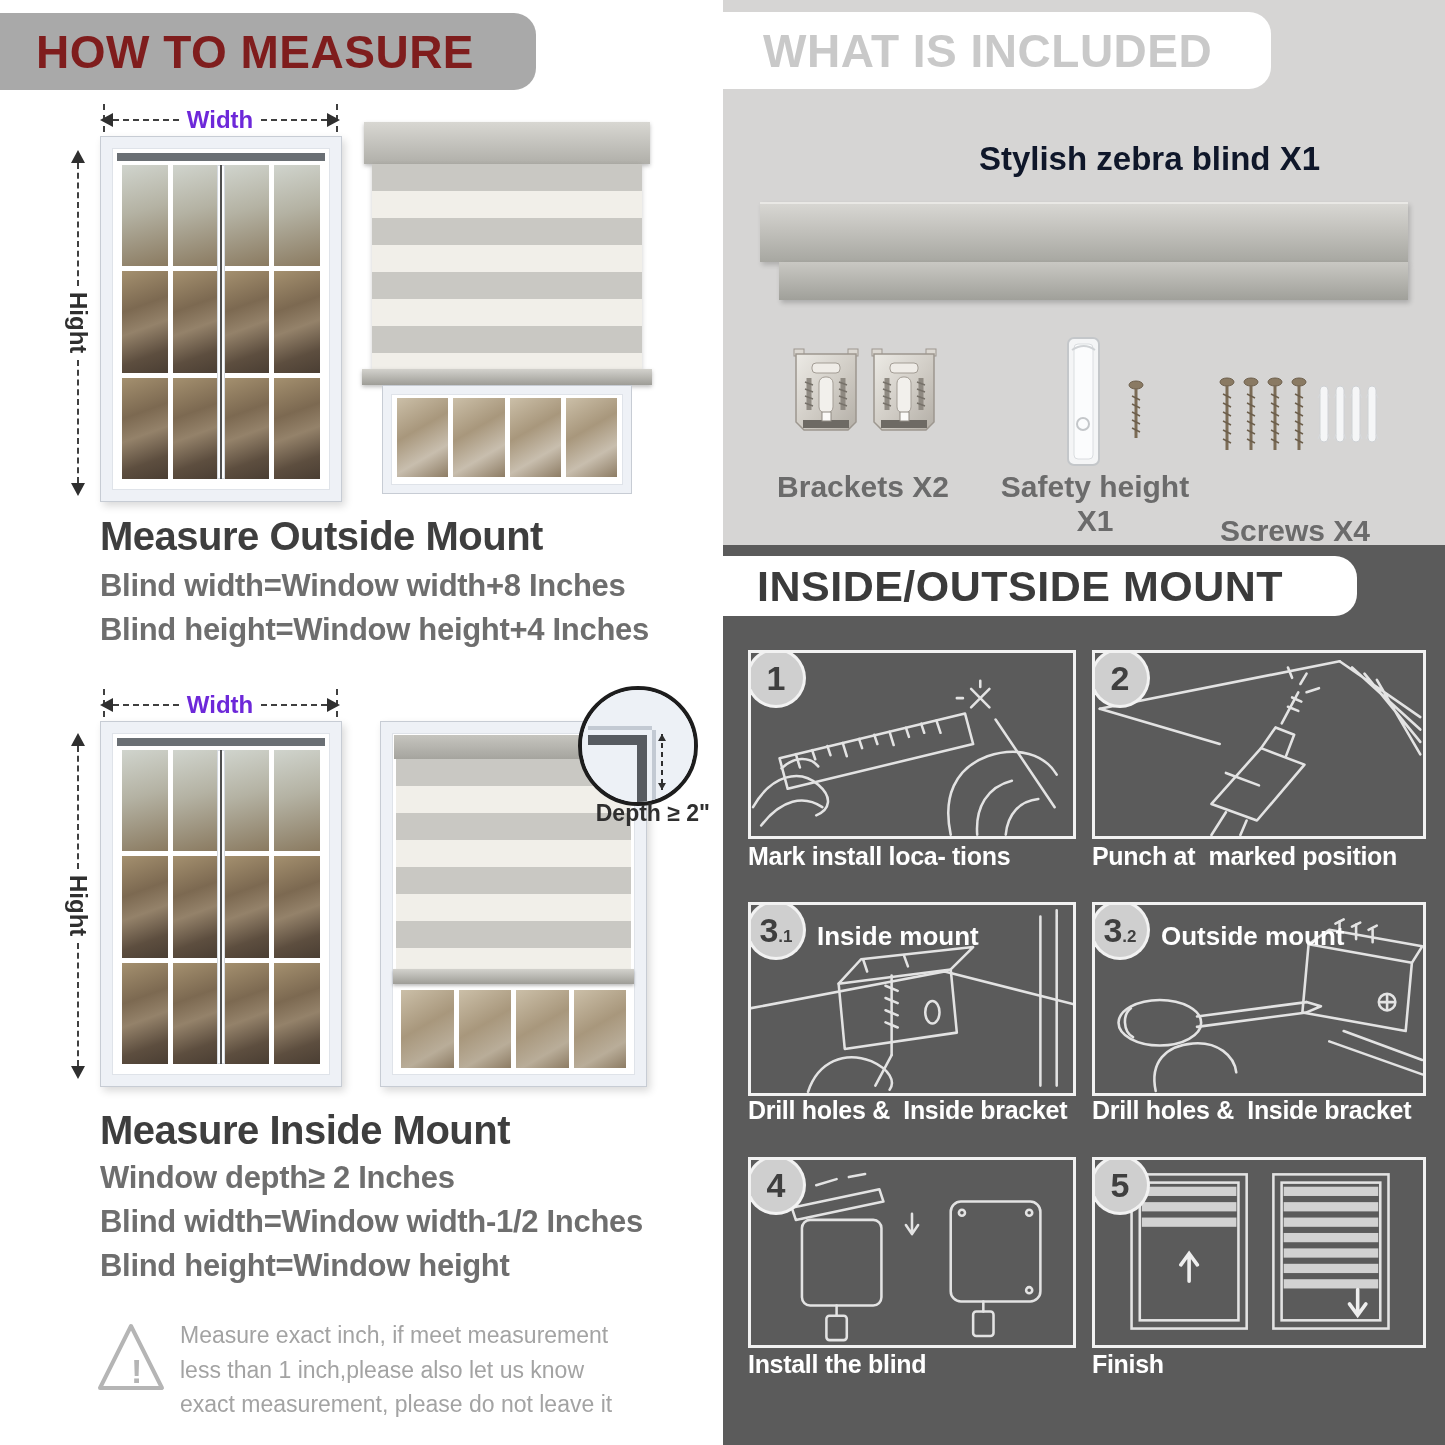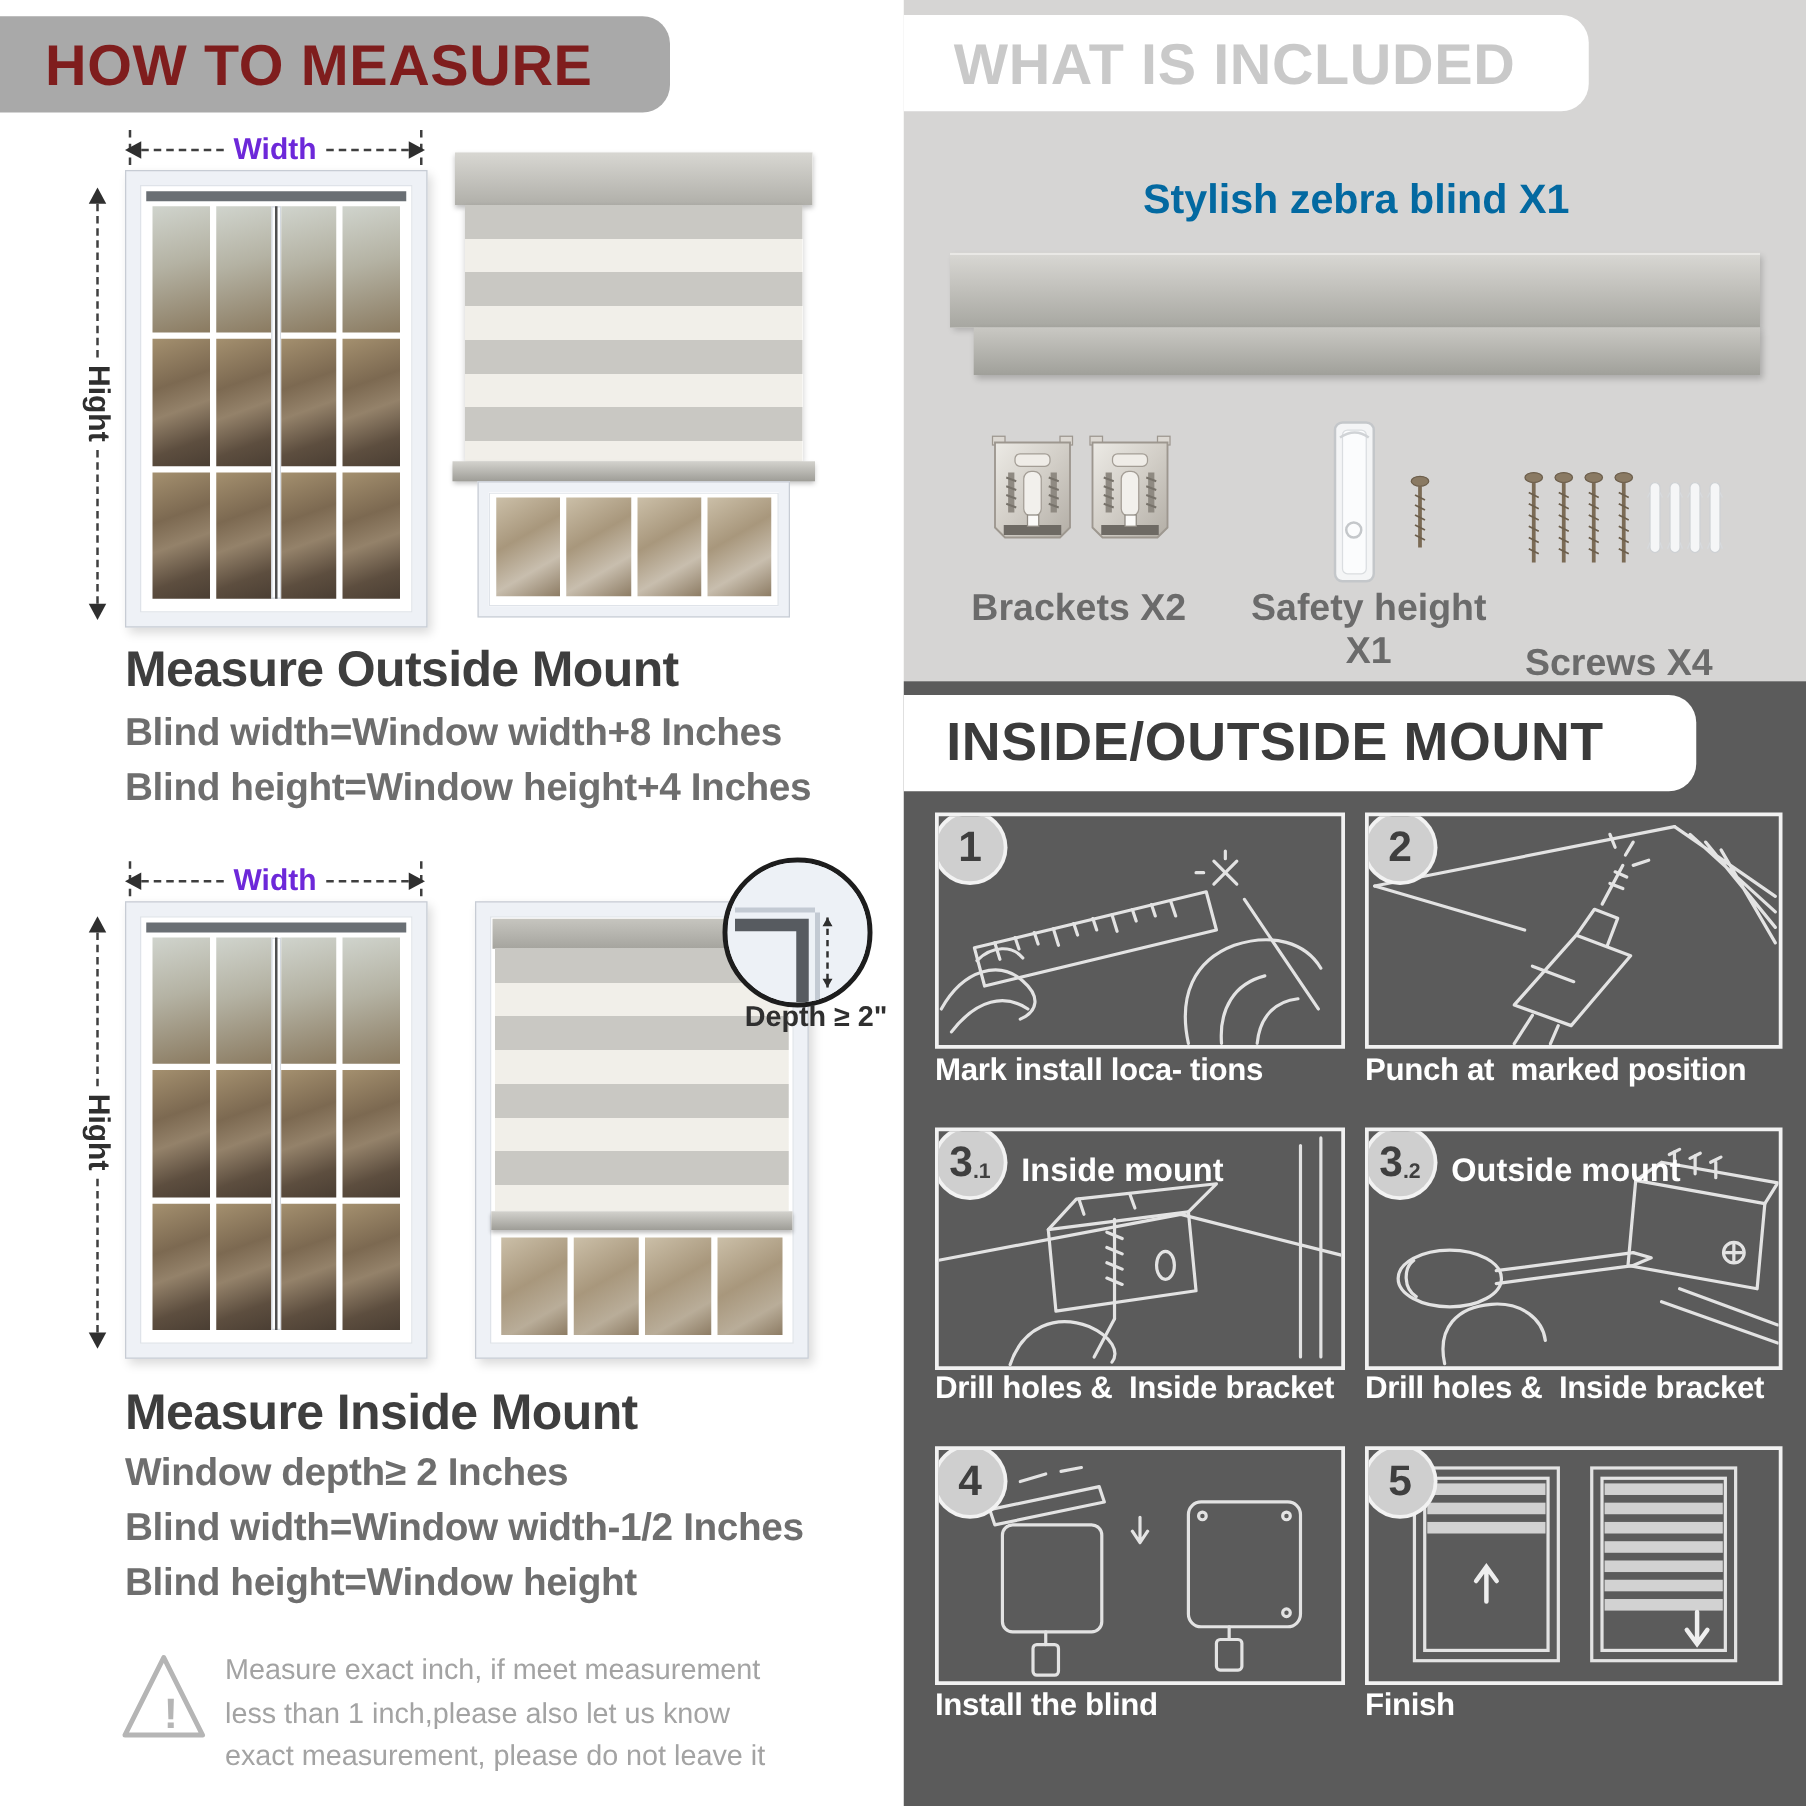--- a/index.html
+++ b/index.html
@@ -73,21 +73,21 @@
   .depth-circle{position:absolute;width:112px;height:112px;border-radius:50%;
                 border:4px solid #1d1d1d;background:#edf1f6;overflow:hidden;}
   .depth-label{position:absolute;font-size:23px;font-weight:bold;color:#2f2f2f;}
 
   
   .warn-icon{position:absolute;}
   .warn-mark{position:absolute;font-size:34px;font-weight:bold;color:#b5b5b5;}
 
   
   .light-panel{position:absolute;left:723px;top:0;width:722px;height:545px;background:#d6d5d4;}
-  .product-title{position:absolute;font-size:33px;font-weight:bold;color:#0369a1;text-align:center;}
+  .product-title{position:absolute;font-size:33px;font-weight:bold;color:#0f172a;text-align:right;}
   .rail-main{position:absolute;background:linear-gradient(#d9d8d4 0%,#c3c2bd 45%,#a7a7a1 100%);
              box-shadow:inset 0 2px 0 #e9e8e5, 2px 3px 5px rgba(0,0,0,.18);}
   .rail-sub{position:absolute;background:linear-gradient(#c9c8c3 0%,#a0a09a 100%);
             box-shadow:2px 3px 5px rgba(0,0,0,.2);}
   .item-label{position:absolute;font-size:30px;font-weight:bold;color:#6b6b6b;text-align:center;}
   .inc-icon{position:absolute;}
 
   
   .dark-panel{position:absolute;left:723px;top:545px;width:722px;height:900px;background:#5b5b5b;}
   .step-panel{position:absolute;border:3px solid #f2f2f2;overflow:hidden;}
@@ -342,21 +342,21 @@
       </g>
     </svg>
   </div>
 
   <div class="item-label" style="left:763px;top:470px;width:200px;">Brackets X2</div>
   <div class="item-label" style="left:985px;top:470px;width:220px;">Safety height X1</div>
   <div class="item-label" style="left:1210px;top:470px;width:170px;margin-top:44px;">Screws X4</div>
 
   <div class="dark-panel"></div>
 
-  <div class="pill white-on-dark" style="left:723px;top:556px;width:600px;height:77px;">
+  <div class="pill white-on-dark" style="left:723px;top:556px;width:600px;height:60px;">
     <span>INSIDE/OUTSIDE MOUNT</span>
   </div>
 
   <div class="step-panel" style="left:748px;top:650px;width:322px;height:183px;">
     <span class="badge">
       <b>1</b>
         <i></i>
     </span>
     <svg class="art" viewBox="0 0 316 177">
       <g stroke="#e3e3e3" stroke-width="2.5" fill="none" stroke-linecap="round" stroke-linejoin="round">

